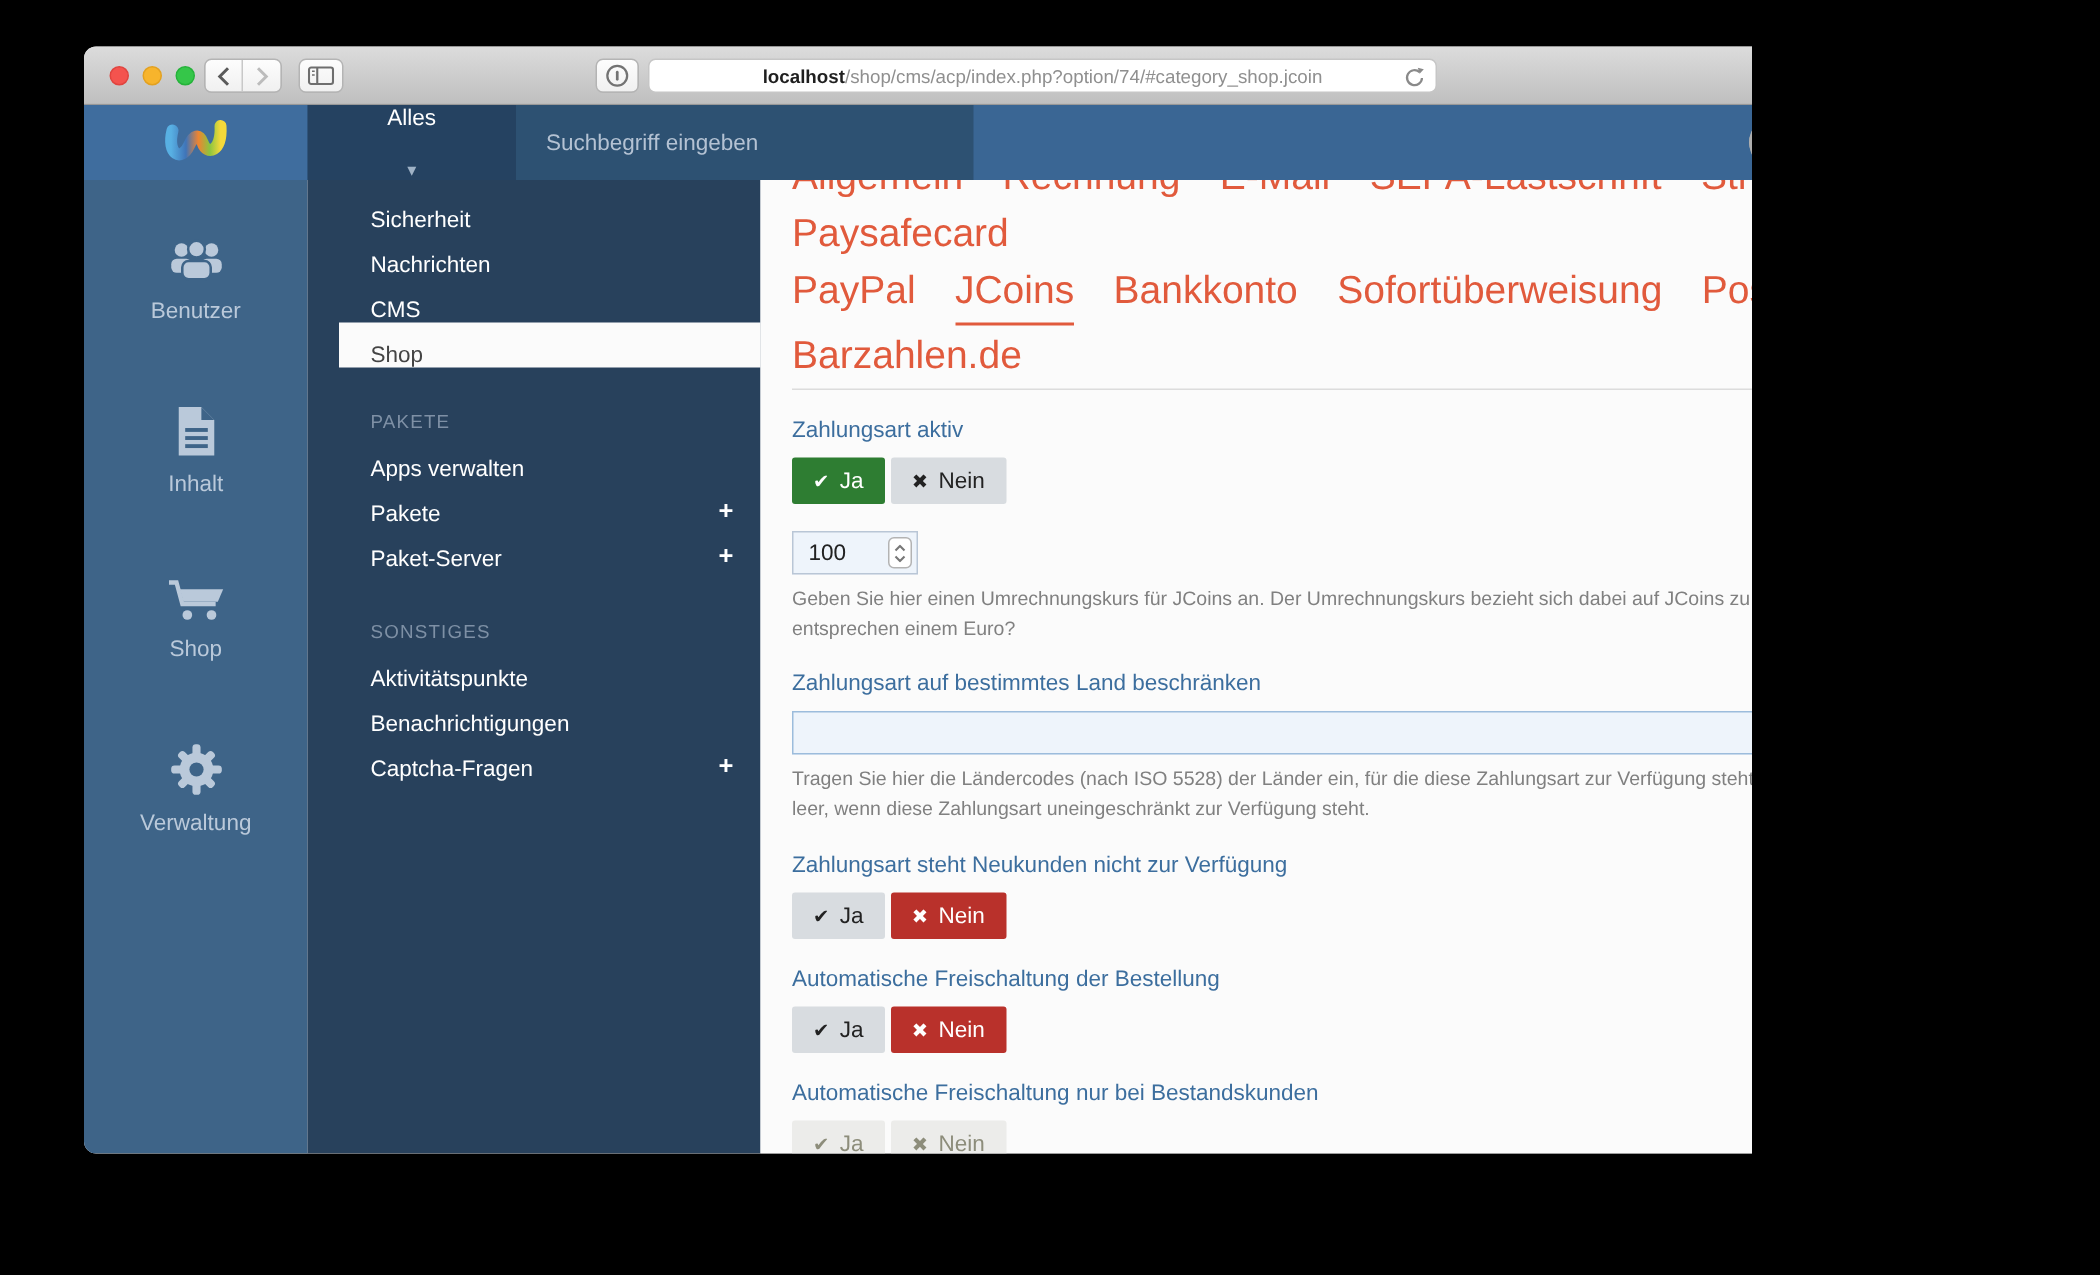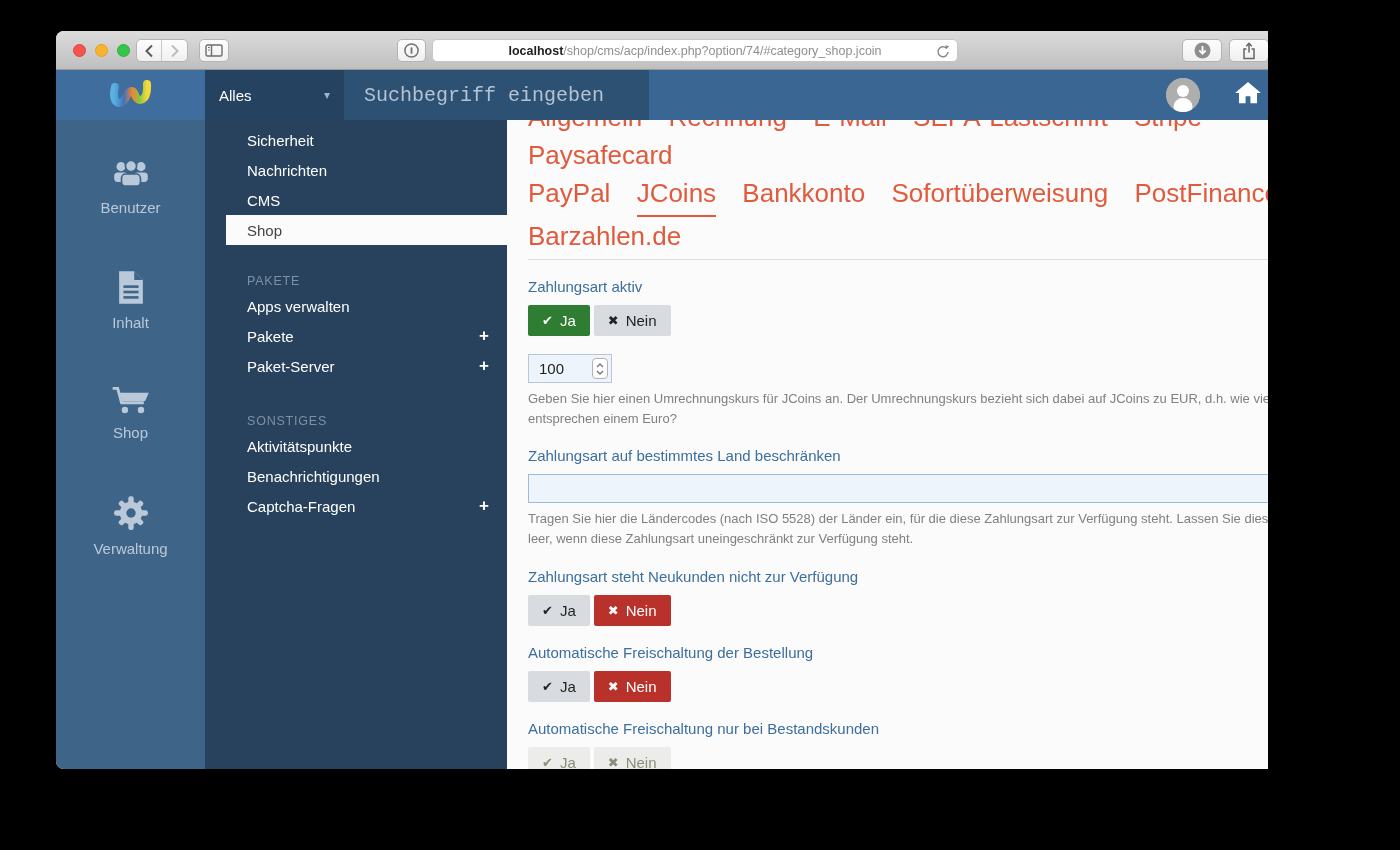--- a/index.html
+++ b/index.html
@@ -1,17 +1,17 @@
 <!DOCTYPE html>
 <html><head>
 <meta charset="utf-8">
 <style>
   * { margin:0; padding:0; box-sizing:border-box; }
   html,body { width:1400px; height:850px; background:#000; font-family:"Liberation Sans", sans-serif; }
-  .stage { position:relative; width:1268px; height:850px; overflow:hidden; }
+  .stage { position:relative; width:1168px; height:850px; overflow:hidden; }
 
   
   .window { position:absolute; left:56px; top:31px; width:1289px; height:738px;
             border-radius:8px; overflow:hidden; background:#fbfbfb;
             box-shadow:0 22px 55px rgba(0,0,0,.55); }
 
   
   .chrome { position:relative; height:39px; background:linear-gradient(#dcdcdc,#bfbfbf);
             border-bottom:1px solid #989898; }
   .traffic { position:absolute; top:13px; left:17px; display:flex; gap:9px; }
@@ -36,41 +36,41 @@
   .right-cluster .cbtn2 { width:40px; height:23px; background:linear-gradient(#fdfdfd,#f0f0f0);
           border:1px solid #b4b4b4; border-radius:5px; display:flex; align-items:center; justify-content:center; }
   .tabplus-sep { position:absolute; left:1265px; top:6px; height:28px; width:1px; background:#a5a5a5; }
   .tabplus { position:absolute; left:1269px; top:5px; width:19px; height:28px; color:#666;
              font-size:19px; display:flex; align-items:center; justify-content:center; }
 
   
   .navbar { position:relative; height:50px; background:#3a6694; display:flex; }
   .logo-area { width:149px; height:50px; background:#3f6d9e; display:flex; align-items:center; justify-content:center; }
   .scope { width:139px; height:50px; background:#254261; color:#fff; font-size:15px;
-           display:flex; align-items:center; padding:0 14px; justify-content:space-between; cursor:pointer; }
+           display:flex; align-items:center; padding:0 14px; justify-content:space-between; cursor:pointer;flex-direction:column; }
   .scope .caret { color:#9fb2c6; font-size:12px; }
   .searchbox { width:305px; height:50px; background:#2d5172; display:flex; align-items:center; }
   .searchbox input { width:100%; background:transparent; border:none; outline:none; color:#e8eef5;
-                     font-size:20px; padding:0 20px; font-family:Liberation Mono, monospace; }
+                     font-size:15px; padding:0 20px; font-family:Liberation Sans, sans-serif; }
   .searchbox input::placeholder { color:#b4c2d3; opacity:1; }
   .nav-right { margin-left:auto; display:flex; align-items:center; gap:34px; padding-right:42px; }
   .avatar { width:34px; height:34px; border-radius:50%; overflow:hidden; background:#aeaeae; }
   .nav-info { color:#fff; font-size:25px; font-weight:bold; font-family:"Liberation Serif",serif; line-height:1; }
 
   
   .main { display:flex; height:649px; }
 
   .iconbar { width:149px; background:#3e6488; color:#bac9da; padding-top:8px; flex-shrink:0; }
   .iconbar .item { height:113px; display:flex; flex-direction:column; align-items:center; padding-top:5px; cursor:pointer;justify-content:center; }
   .iconbar .item .lbl { margin-top:9px; font-size:15px; }
 
   .submenu { width:302px; background:#28415c; color:#fff; font-size:15px; flex-shrink:0; }
   .submenu ul { list-style:none; }
   .menu-top { padding-top:5px; }
-  .submenu li { height:30px; display:flex; align-items:center; padding:0 18px 0 42px;
+  .submenu li { height:30px; display:flex; align-items:flex-end; padding:0 18px 0 42px;
                 justify-content:space-between; cursor:pointer; }
   .submenu li.active { background:#fbfbfb; color:#444; margin-left:21px; padding-left:21px; }
   .menu-section { margin-top:26px; }
   .menu-section.second { margin-top:30px; }
   .menu-header { height:20px; color:#7e90a5; font-size:12.5px; letter-spacing:.8px;
                  padding-left:42px; display:flex; align-items:center; }
   .menu-section ul { margin-top:0; }
   .plus { color:#fff; font-size:17px; font-weight:bold; }
 
   .content { flex:1; background:#fbfbfb; overflow:hidden; padding:0 21px; position:relative; }

